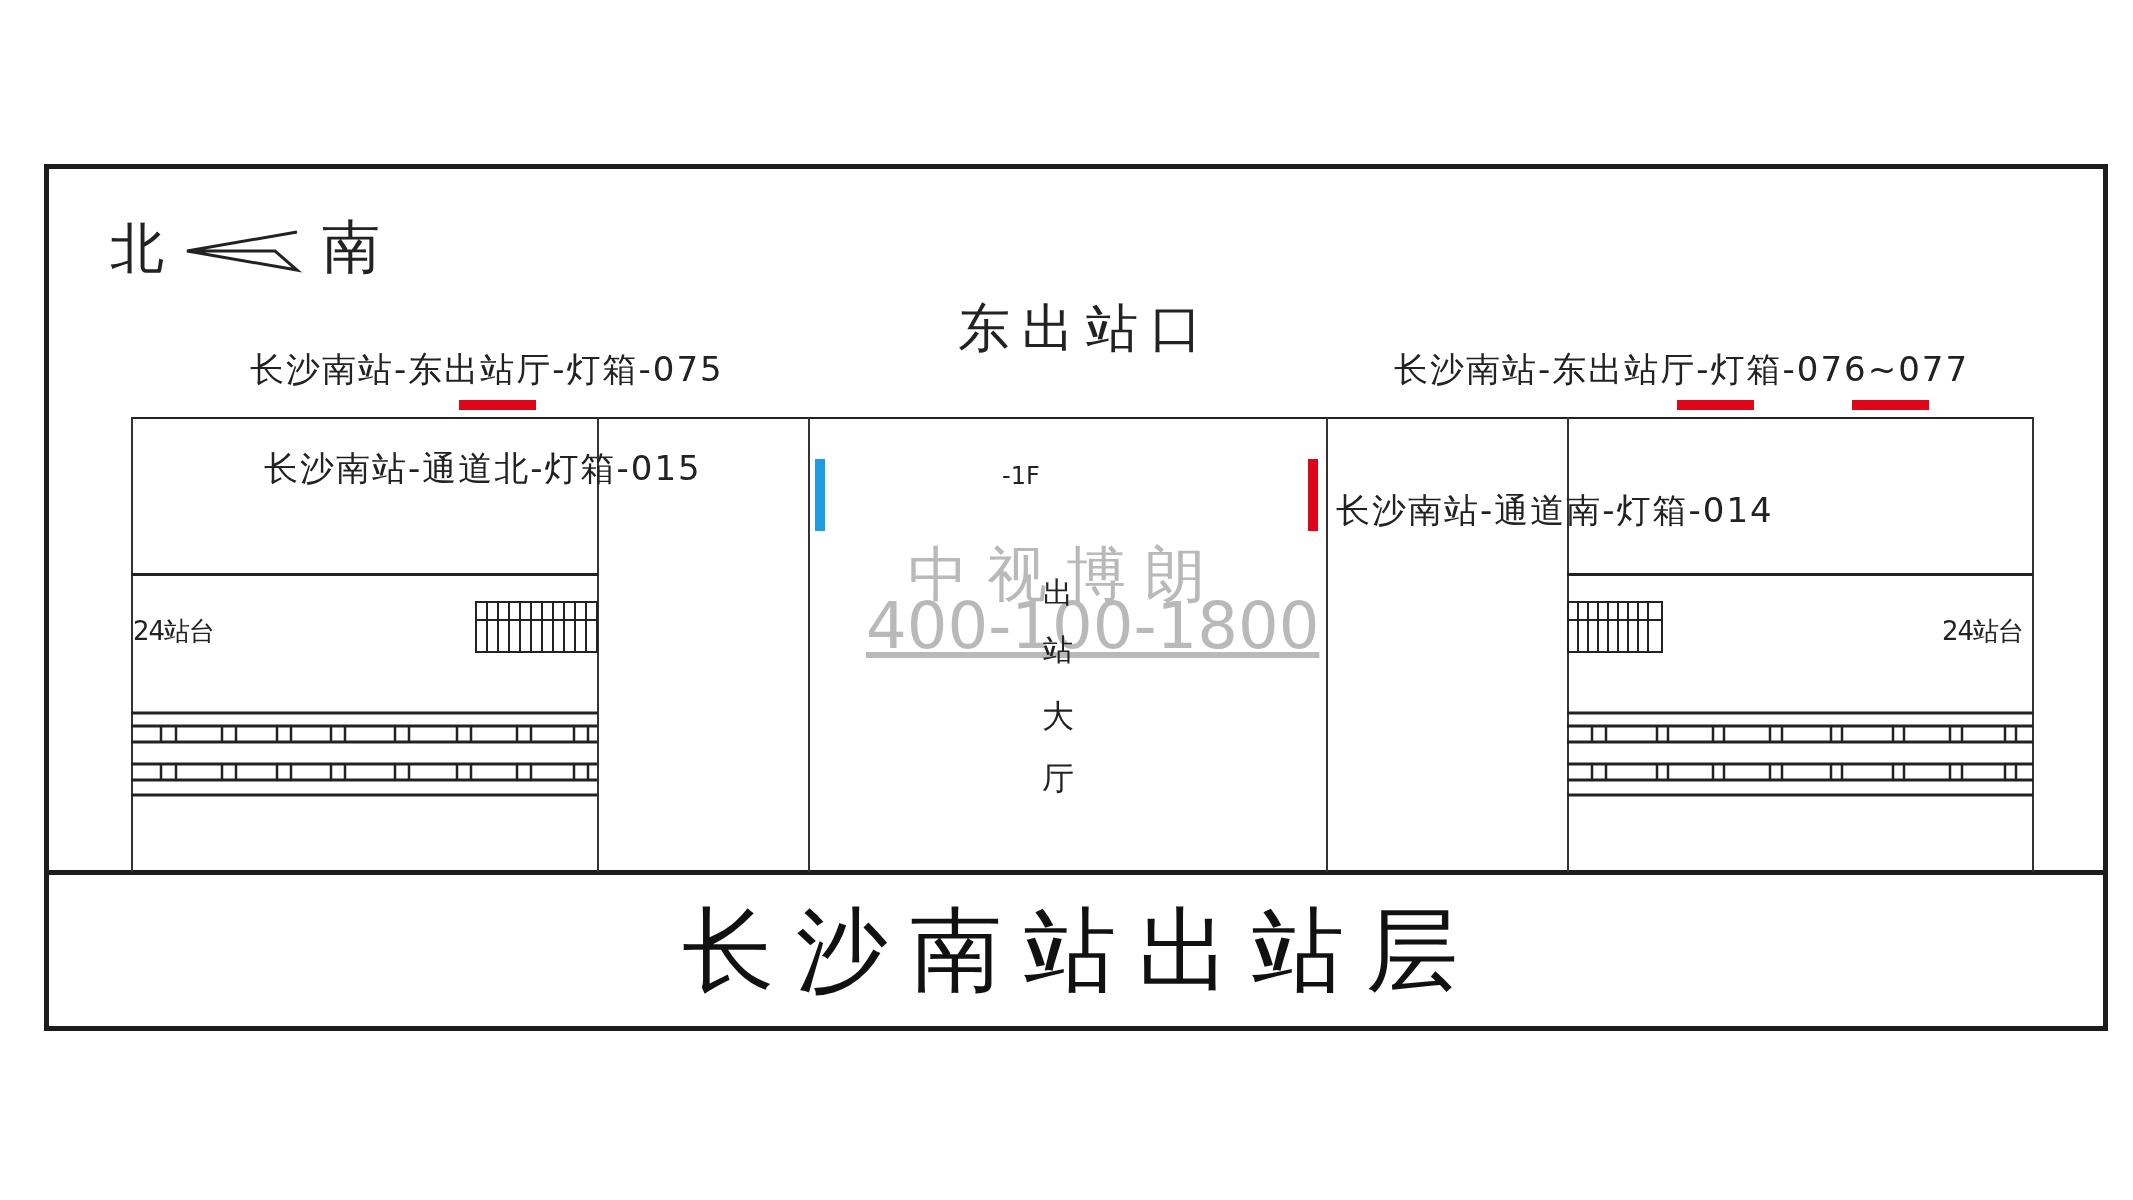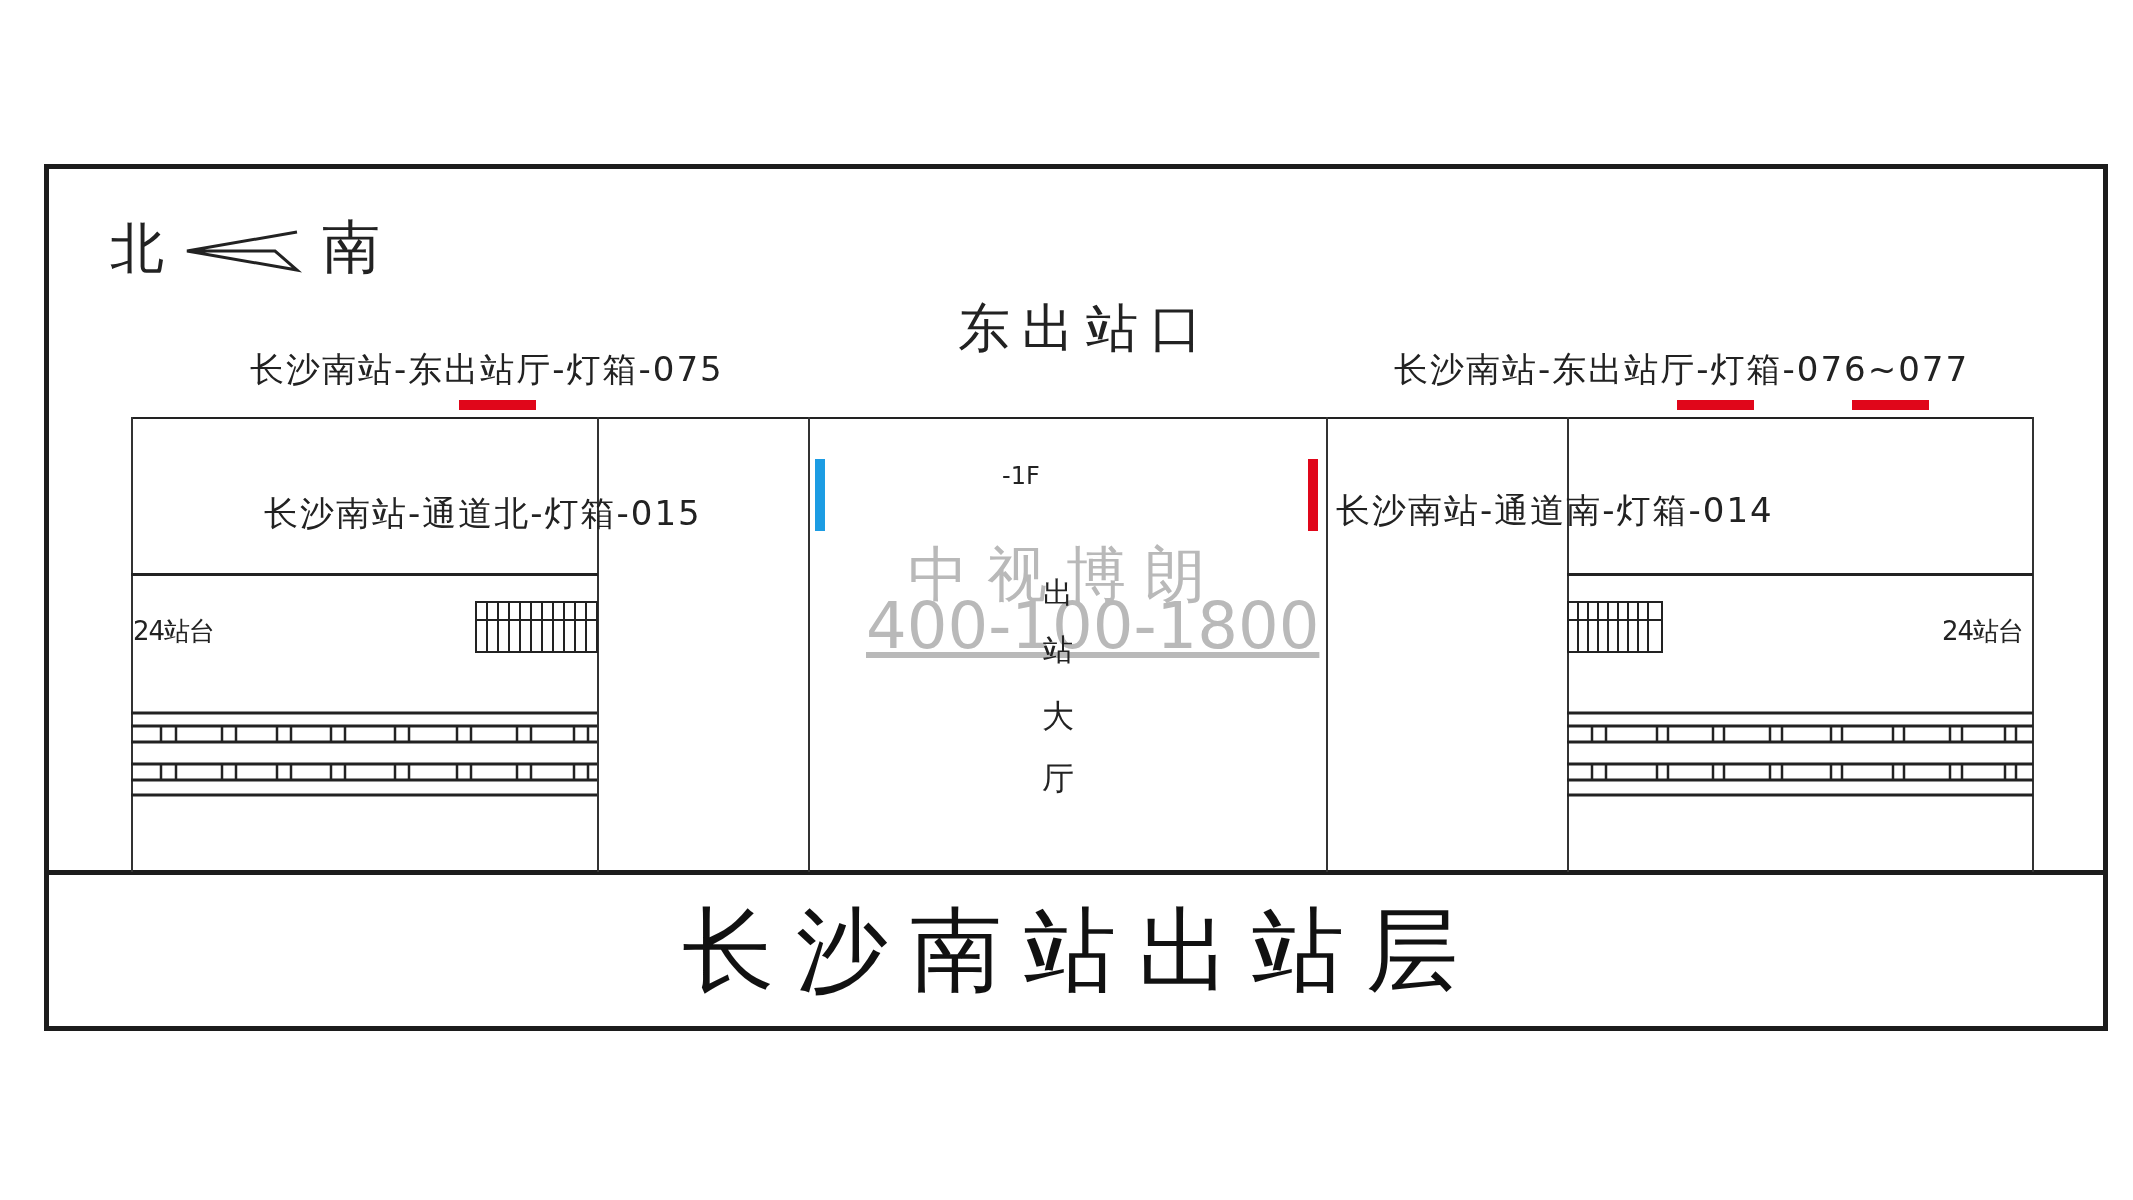--- a/index.html
+++ b/index.html
@@ -42,21 +42,21 @@
 <div class="vline" style="left:131px; top:417px; height:455px;"></div>
 <div class="vline" style="left:2032px; top:417px; height:455px;"></div>
 <div class="vline" style="left:597px; top:417px; height:455px;"></div>
 <div class="vline" style="left:808px; top:417px; height:455px;"></div>
 <div class="vline" style="left:1326px; top:417px; height:455px;"></div>
 <div class="vline" style="left:1567px; top:417px; height:455px;"></div>
 
 <div class="hline" style="left:131px; top:573px; width:467px; height:3px;"></div>
 <div class="hline" style="left:1567px; top:573px; width:466px; height:3px;"></div>
 
-<div class="label" style="left:264px; top:496px; font-size:34px;">长沙南站-通道北-灯箱-015</div>
+<div class="label" style="left:264px; top:451px; font-size:34px;">长沙南站-通道北-灯箱-015</div>
 <div class="bluebar" style="left:815px; top:459px; width:10px; height:72px;"></div>
 
 <div class="redbar" style="left:1308px; top:459px; width:10px; height:72px;"></div>
 <div class="label" style="left:1336px; top:478px; font-size:34px;margin-top:15px;">长沙南站-通道南-灯箱-014</div>
 
 <div class="label" style="left:1002px; top:464px; font-size:24px; letter-spacing:0;">-1F</div>
 
 <div class="watermark" style="left:908px; top:544px; font-size:60px;">中 视 博 朗</div>
 <div class="watermark" style="left:866px; top:594px; font-size:64px;text-decoration:underline;">400-100-1800</div>
 

